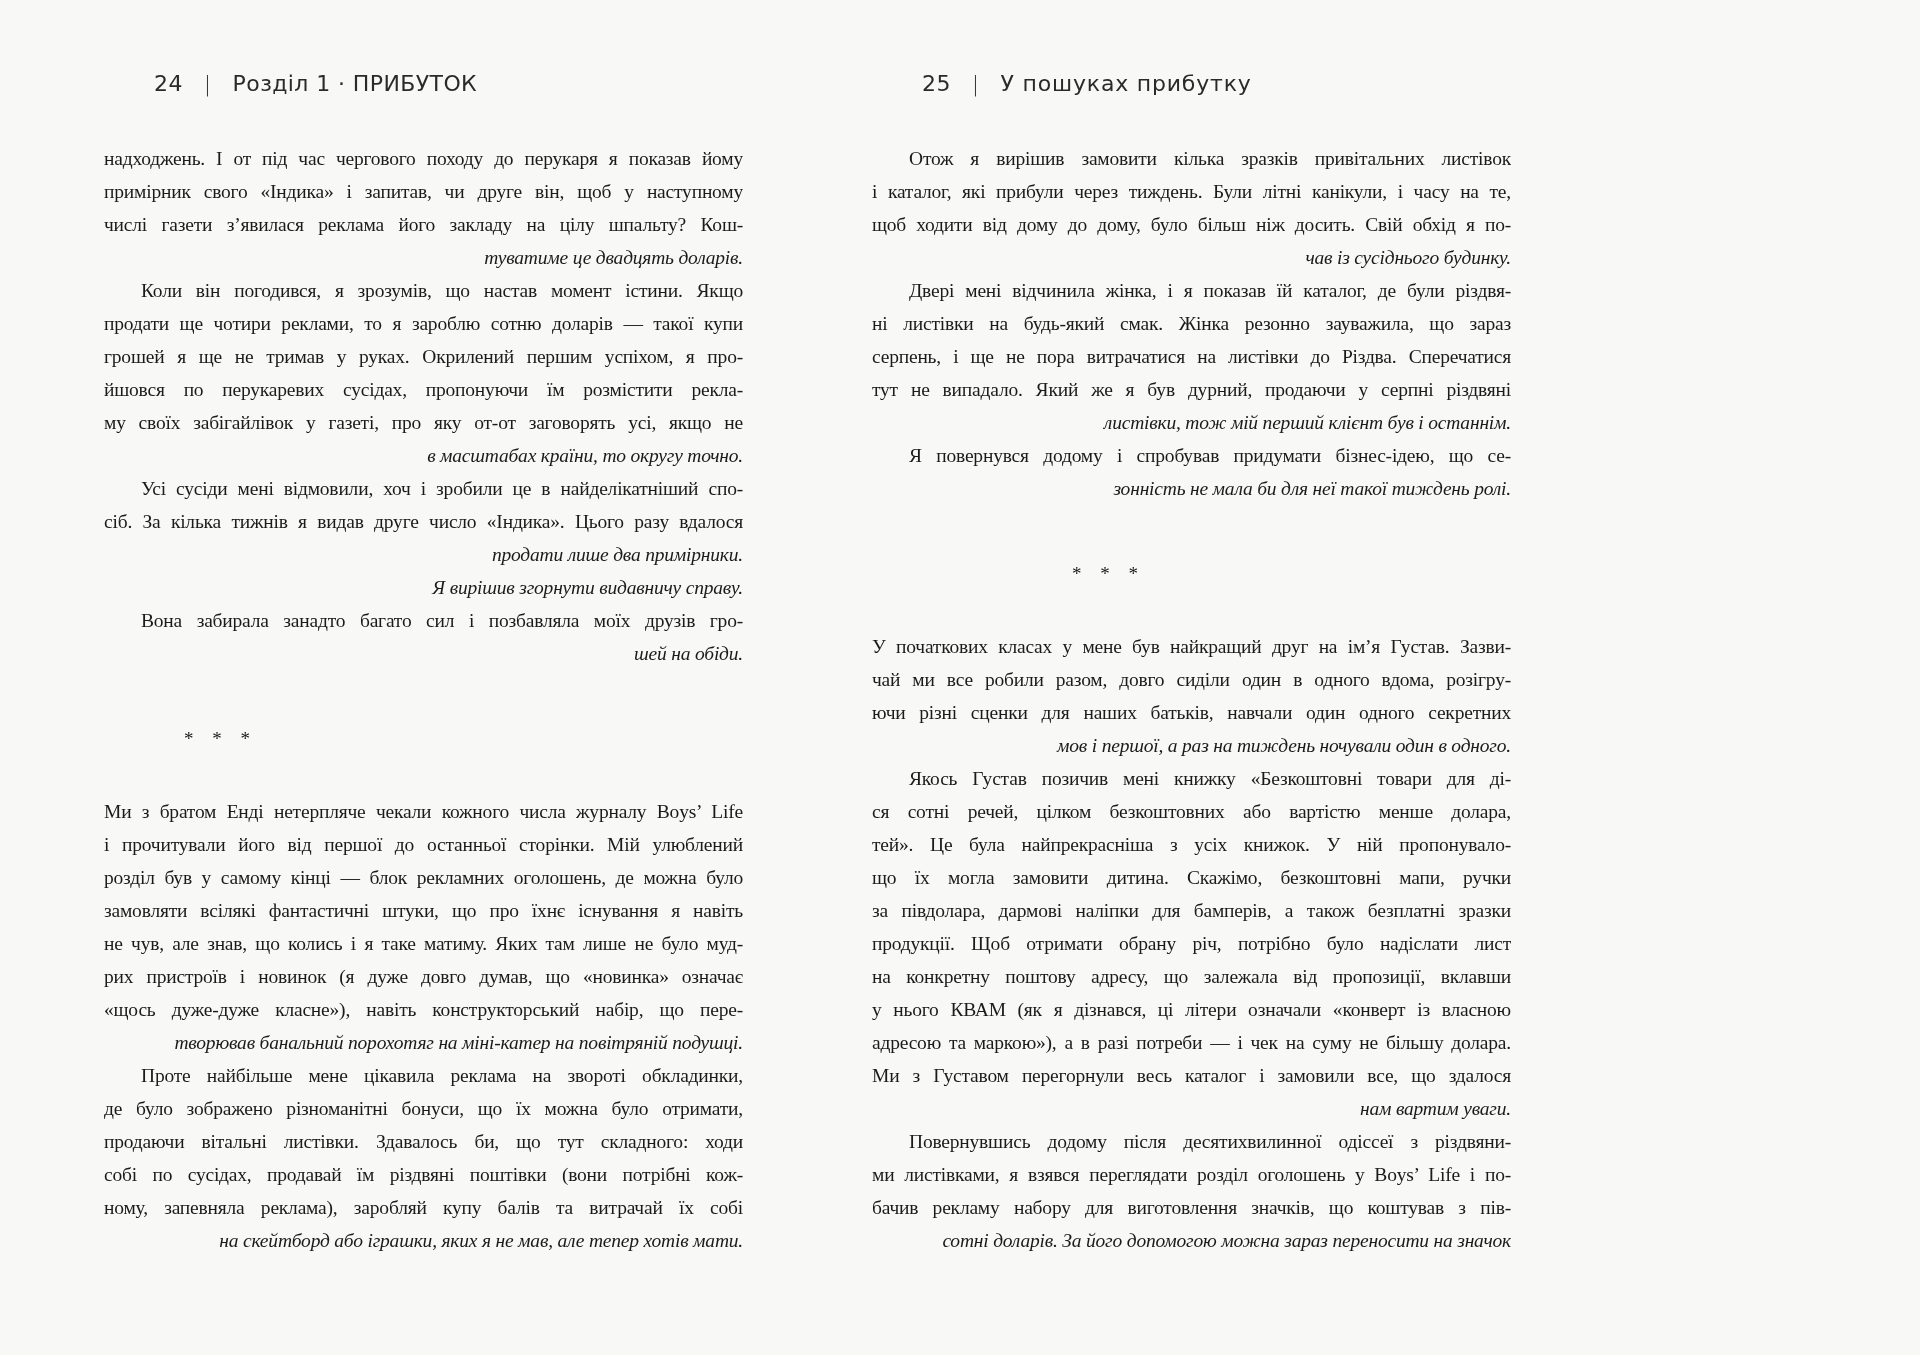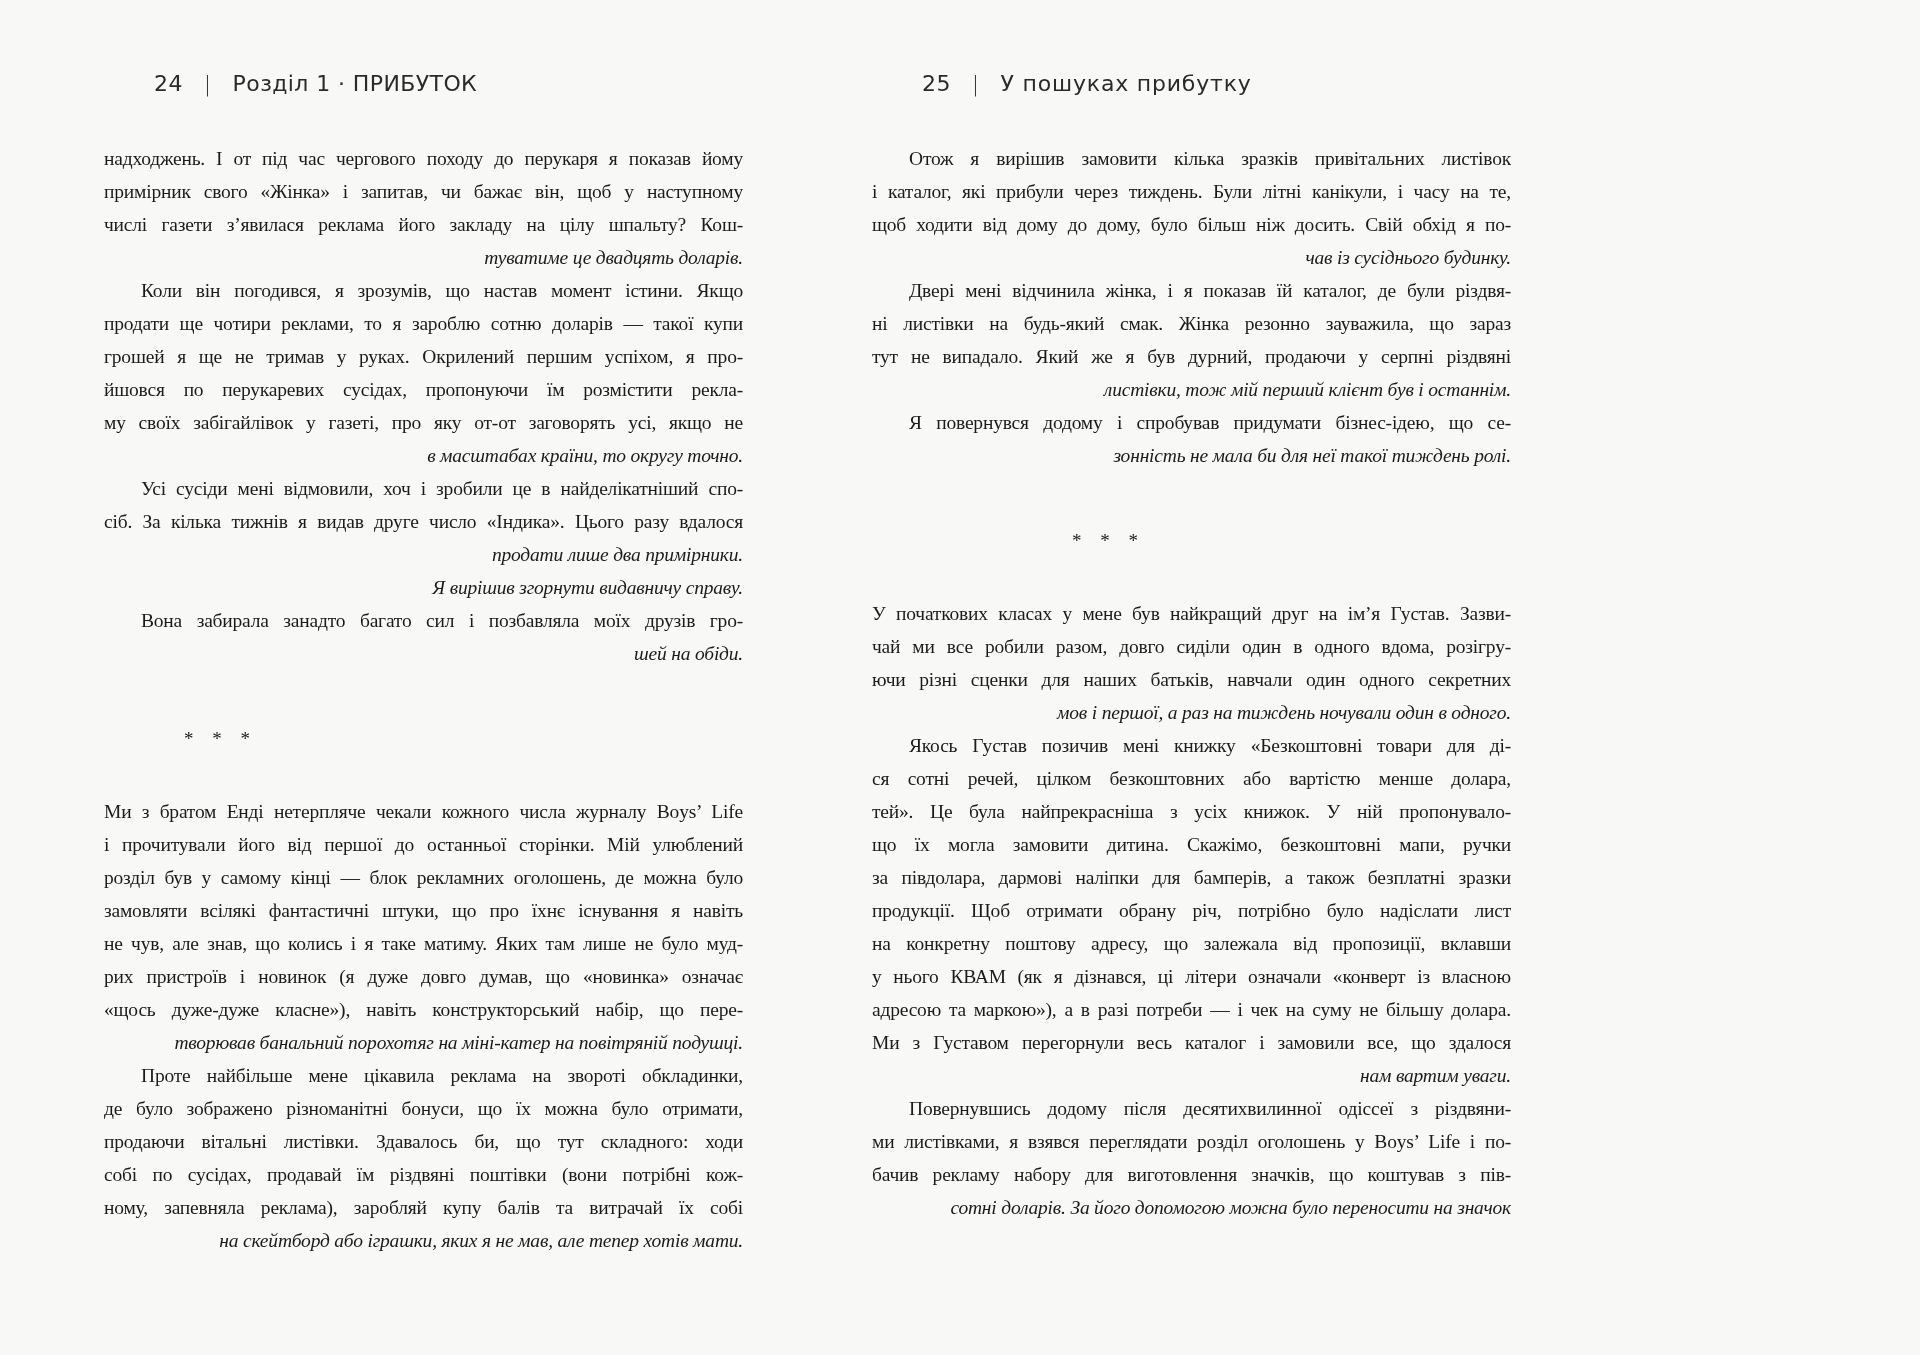--- a/index.html
+++ b/index.html
@@ -60,21 +60,21 @@
 
   <section class="page page-left">
     <header class="page-header">
       <span class="page-num">24</span>
       <span class="header-sep">|</span>
       <span class="header-title">Розділ 1 · ПРИБУТОК</span>
     </header>
     <div class="page-body">
         <div class="para">
           <div class="line"><span>надходжень. І от під час чергового походу до перукаря я показав йому</span></div>
-          <div class="line"><span>примірник свого «Жінка» і запитав, чи бажає він, щоб у наступному</span></div>
+          <div class="line"><span>примірник свого «Індика» і запитав, чи друге він, щоб у наступному</span></div>
           <div class="line"><span>числі газети з’явилася реклама його закладу на цілу шпальту? Кош-</span></div>
           <div class="line last"><span>туватиме це двадцять доларів.</span></div>
         </div>
         <div class="para indent">
           <div class="line"><span>Коли він погодився, я зрозумів, що настав момент істини. Якщо</span></div>
           <div class="line"><span>продати ще чотири реклами, то я зароблю сотню доларів — такої купи</span></div>
           <div class="line"><span>грошей я ще не тримав у руках. Окрилений першим успіхом, я про-</span></div>
           <div class="line"><span>йшовся по перукаревих сусідах, пропонуючи їм розмістити рекла-</span></div>
           <div class="line"><span>му своїх забігайлівок у газеті, про яку от-от заговорять усі, якщо не</span></div>
           <div class="line last"><span>в масштабах країни, то округу точно.</span></div>
@@ -122,20 +122,21 @@
     <div class="page-body">
         <div class="para indent">
           <div class="line"><span>Отож я вирішив замовити кілька зразків привітальних листівок</span></div>
           <div class="line"><span>і каталог, які прибули через тиждень. Були літні канікули, і часу на те,</span></div>
           <div class="line"><span>щоб ходити від дому до дому, було більш ніж досить. Свій обхід я по-</span></div>
           <div class="line last"><span>чав із сусіднього будинку.</span></div>
         </div>
         <div class="para indent">
           <div class="line"><span>Двері мені відчинила жінка, і я показав їй каталог, де були різдвя-</span></div>
           <div class="line"><span>ні листівки на будь-який смак. Жінка резонно зауважила, що зараз</span></div>
+          <div class="line"><span>серпень, і ще не пора витрачатися на листівки до Різдва. Сперечатися</span></div>
           <div class="line"><span>тут не випадало. Який же я був дурний, продаючи у серпні різдвяні</span></div>
           <div class="line last"><span>листівки, тож мій перший клієнт був і останнім.</span></div>
         </div>
         <div class="para indent">
           <div class="line"><span>Я повернувся додому і спробував придумати бізнес-ідею, що се-</span></div>
           <div class="line last"><span>зонність не мала би для неї такої тиждень ролі.</span></div>
         </div>
         <div class="divider">* * *</div>
         <div class="para">
           <div class="line"><span>У початкових класах у мене був найкращий друг на ім’я Густав. Зазви-</span></div>
@@ -153,18 +154,18 @@
           <div class="line"><span>на конкретну поштову адресу, що залежала від пропозиції, вклавши</span></div>
           <div class="line"><span>у нього КВАМ (як я дізнався, ці літери означали «конверт із власною</span></div>
           <div class="line"><span>адресою та маркою»), а в разі потреби — і чек на суму не більшу долара.</span></div>
           <div class="line"><span>Ми з Густавом перегорнули весь каталог і замовили все, що здалося</span></div>
           <div class="line last"><span>нам вартим уваги.</span></div>
         </div>
         <div class="para indent">
           <div class="line"><span>Повернувшись додому після десятихвилинної одіссеї з різдвяни-</span></div>
           <div class="line"><span>ми листівками, я взявся переглядати розділ оголошень у </span><span class="it">Boys’ Life</span><span> і по-</span></div>
           <div class="line"><span>бачив рекламу набору для виготовлення значків, що коштував з пів-</span></div>
-          <div class="line last"><span>сотні доларів. За його допомогою можна було переносити на значок</span></div>
+          <div class="line last"><span>сотні доларів. За його допомогою можна зараз переносити на значок</span></div>
         </div>
       </div>
   </section>
 
 </div>
 
 </body></html>

